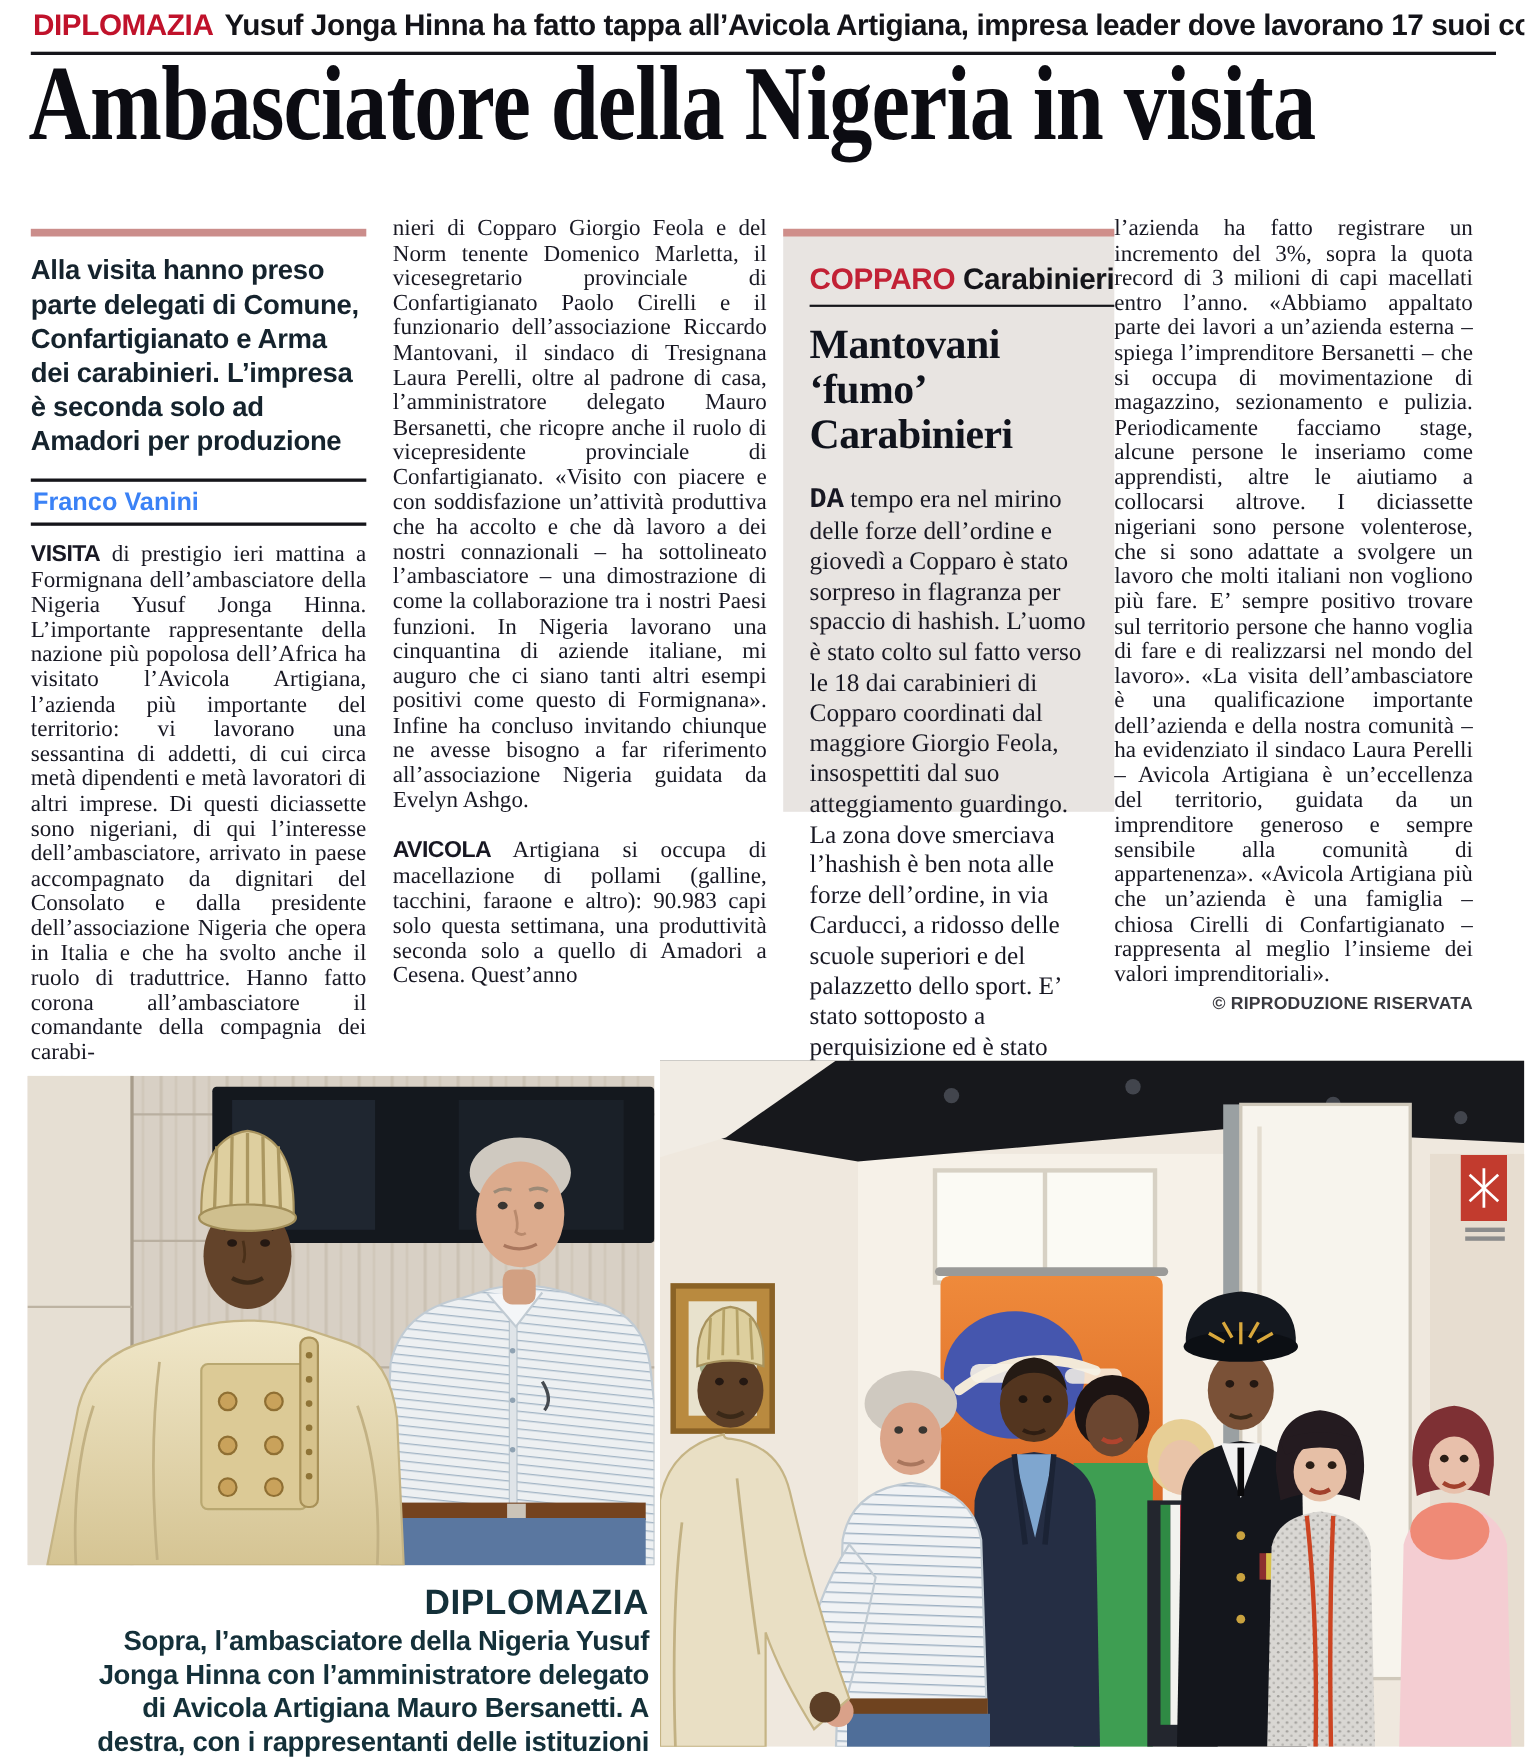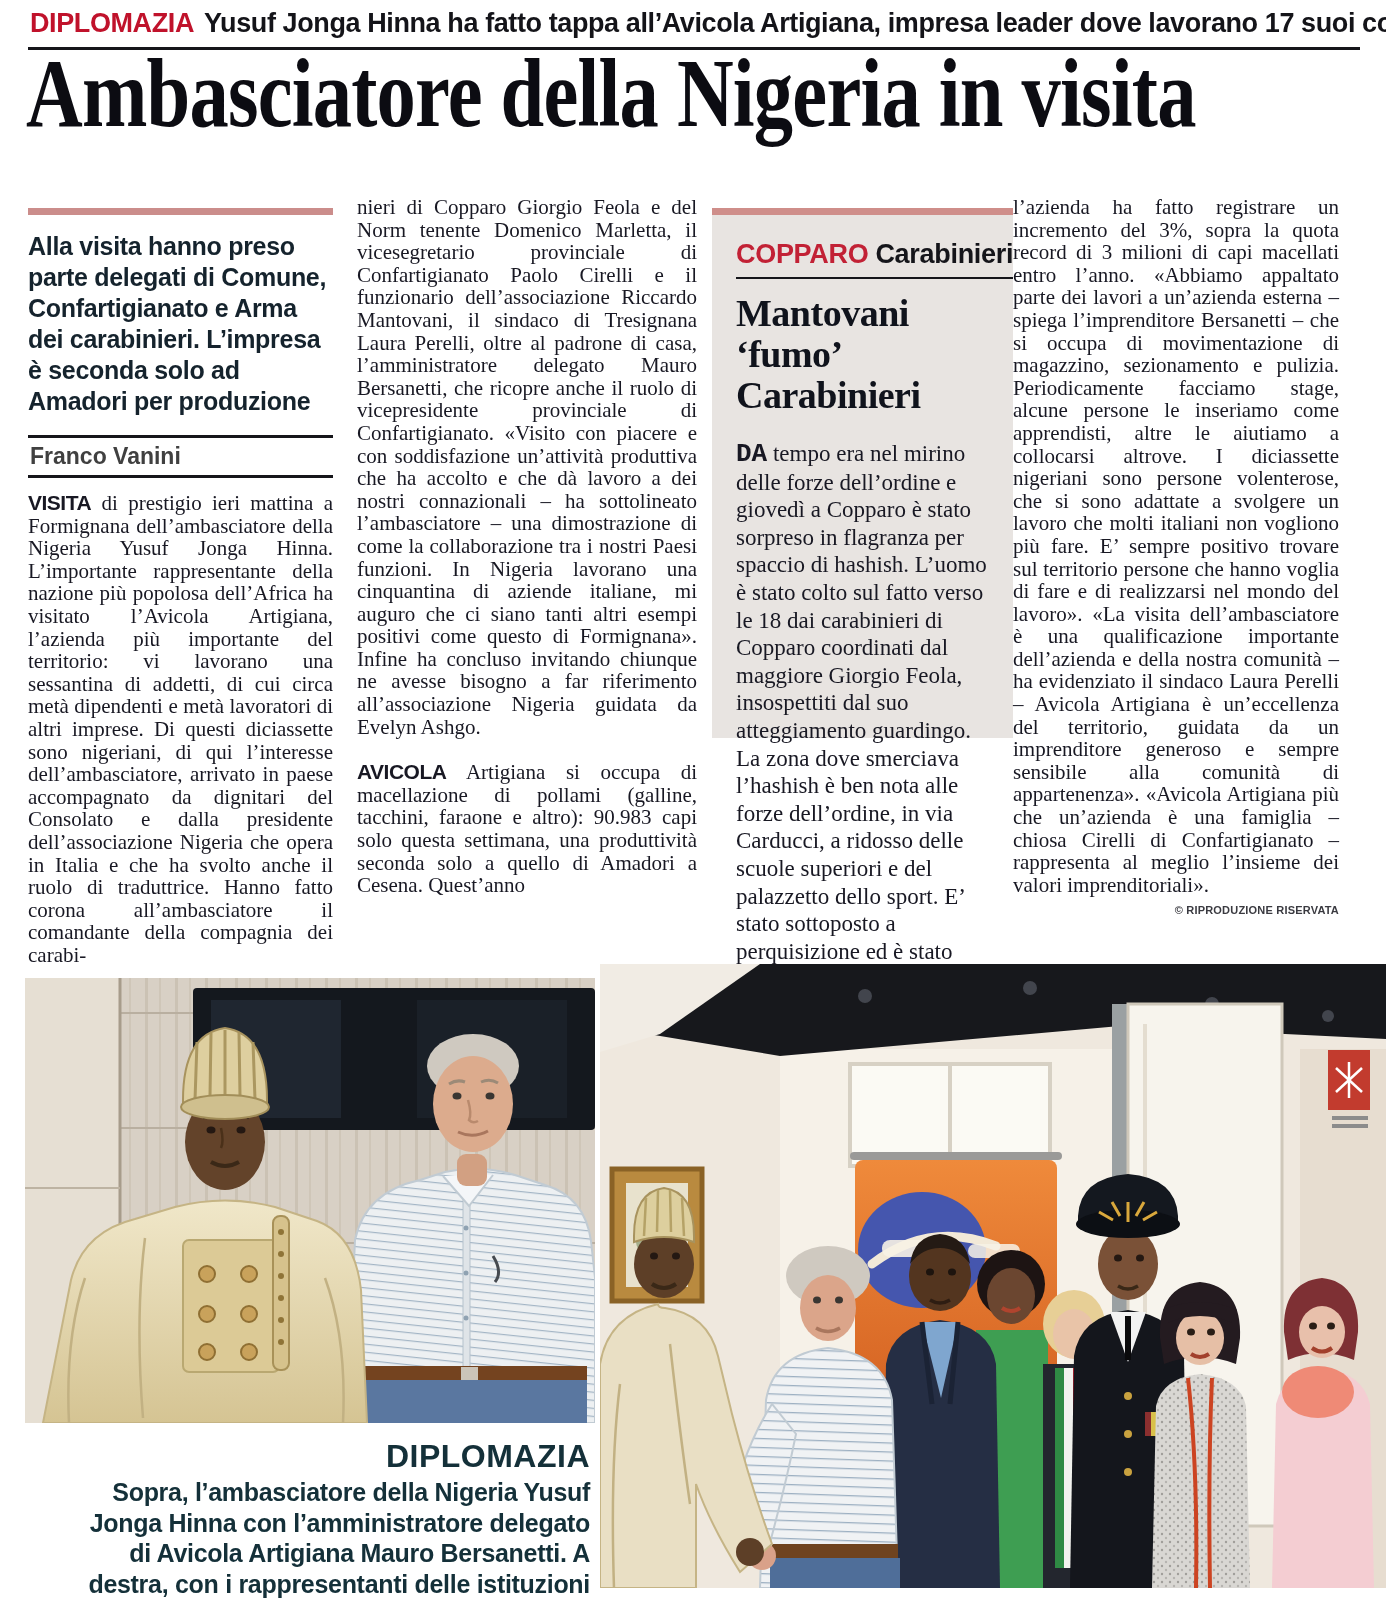--- a/index.html
+++ b/index.html
@@ -20,27 +20,27 @@
   .col{position:absolute;}
   .col1{left:28px;top:208px;width:305px;}
   .col2{left:357px;top:196px;width:340px;}
   .col4{left:1013px;top:196px;width:326px;}
   .bar{height:7px;}
   .pink{background:#cb8d8b;}
   .standfirst{margin:16px 0 0 0;font-family:"Liberation Sans",sans-serif;font-weight:bold;
               font-size:25px;line-height:31px;color:#15232d;letter-spacing:-0.3px;}
   .byline-block{margin-top:18px;margin-bottom:14px;border-top:3px solid #15151a;border-bottom:3px solid #15151a;
                 padding:5px 2px;font-family:"Liberation Sans",sans-serif;font-weight:bold;
-                font-size:23px;color:#404040;}
+                font-size:23px;color:#3b82f6;}
   .body-text{margin:0;font-size:21px;line-height:22.6px;text-align:justify;
              color:#181823;hyphens:auto;}
   .body-text strong{font-family:"Liberation Sans",sans-serif;font-size:21px;letter-spacing:-0.5px;}
   .para2{margin-top:23px;}
   .copyright{margin-top:8px;text-align:right;font-family:"Liberation Sans",sans-serif;
-             font-weight:bold;font-size:11px;color:#3a3a40;letter-spacing:0.2px;}
+             font-weight:bold;font-size:16px;color:#3a3a40;letter-spacing:0.2px;}
 
   
   .newsbox{position:absolute;left:712px;top:208px;width:301px;height:530px;
            background:#e8e4e1;box-sizing:border-box;padding:0 24px 14px 24px;}
   .salmon{background:#cf8e8a;margin:0 -24px;}
   .box-tagline{margin-top:24px;display:inline-block;border-bottom:2.5px solid #15151a;
                padding-bottom:7px;font-family:"Liberation Sans",sans-serif;font-size:27px;
                color:#15151a;font-weight:600;letter-spacing:-0.3px;}
   .box-tag{color:#c22135;font-weight:bold;margin-right:7px;}
   .box-headline{margin:14px 0 0 0;font-family:"Liberation Serif",serif;font-weight:bold;

